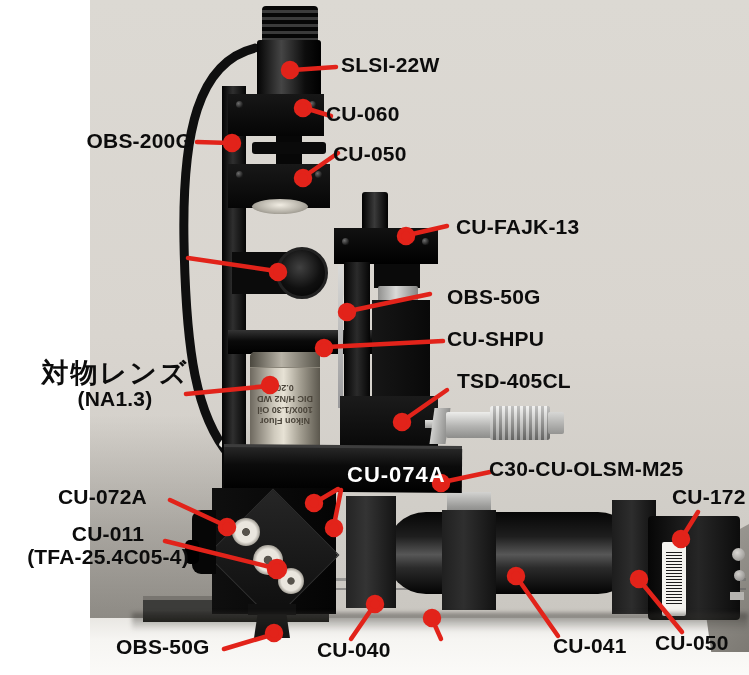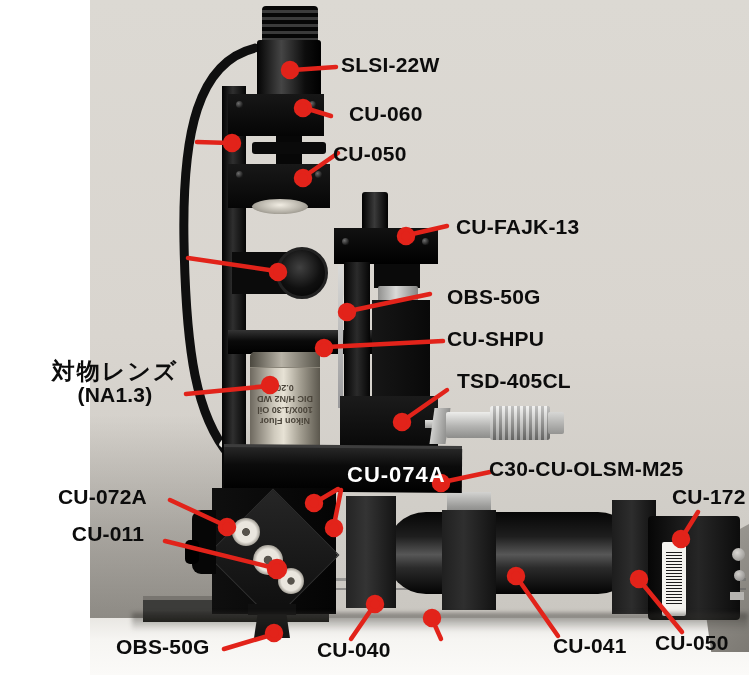--- a/index.html
+++ b/index.html
@@ -118,21 +118,21 @@
          background:radial-gradient(circle at 40% 35%,#d2d0cc,#848280);}
   .camera-conn3{left:640px;top:592px;width:14px;height:8px;background:#b6b4b0;}
   
   .arrows{position:absolute;left:0;top:0;width:749px;height:675px;z-index:5;pointer-events:none;}
   .labels{position:absolute;left:0;top:0;width:749px;height:675px;z-index:6;}
   .lbl{position:absolute;font-weight:bold;font-size:21px;letter-spacing:.2px;color:#0c0c0c;
        white-space:nowrap;line-height:1.08;}
   .lbl.right{text-align:right;}
   .lbl.center{text-align:center;}
   .lbl.white{color:#ffffff;font-size:22px;letter-spacing:1px;}
-  .jp{font-size:23px;letter-spacing:2px;}
+  .jp{font-size:27px;letter-spacing:2px;}
 </style>
 </head>
 <body>
 
 <div class="stage">
 
   <div class="photo">
     <div class="abs wall-shadow"></div>
     <div class="abs table"></div>
     <div class="abs corner-dark"></div>
@@ -262,36 +262,38 @@
         <circle cx="432" cy="618" r="7"></circle>
       <line x1="558" y1="636" x2="518" y2="579"></line>
         <circle cx="516" cy="576" r="7"></circle>
       <line x1="682" y1="632" x2="641" y2="582"></line>
         <circle cx="639" cy="579" r="7"></circle>
     </g>
   </svg>
 
   <div class="labels">
     <div class="lbl" style="left:341px;top:54px">SLSI-22W</div>
-    <div class="lbl" style="left:349px;top:103px">CU-060</div>
+    <div class="lbl" style="left:326px;top:103px">CU-060</div>
+    <div class="lbl right" style="left:70px;top:130px;width:122px">OBS-200G</div>
     <div class="lbl" style="left:333px;top:143px">CU-050</div>
     <div class="lbl" style="left:456px;top:216px">CU-FAJK-13</div>
     <div class="lbl" style="left:447px;top:286px">OBS-50G</div>
     <div class="lbl" style="left:447px;top:328px">CU-SHPU</div>
     <div class="lbl center" style="left:40px;top:359px;width:150px">
       <div class="jp">対物レンズ</div>
       <div>(NA1.3)</div>
     </div>
     <div class="lbl" style="left:457px;top:370px">TSD-405CL</div>
     <div class="lbl white" style="left:347px;top:463px">CU-074A</div>
     <div class="lbl" style="left:489px;top:458px">C30-CU-OLSM-M25</div>
     <div class="lbl" style="left:672px;top:486px">CU-172</div>
     <div class="lbl" style="left:58px;top:486px">CU-072A</div>
     <div class="lbl center" style="left:20px;top:523px;width:176px">
       <div>CU-011</div>
+      <div>(TFA-25.4C05-4)</div>
     </div>
     <div class="lbl" style="left:116px;top:636px">OBS-50G</div>
     <div class="lbl" style="left:317px;top:639px">CU-040</div>
     <div class="lbl" style="left:553px;top:635px">CU-041</div>
     <div class="lbl" style="left:655px;top:632px">CU-050</div>
   </div>
 
 </div>
 
 </body></html>

